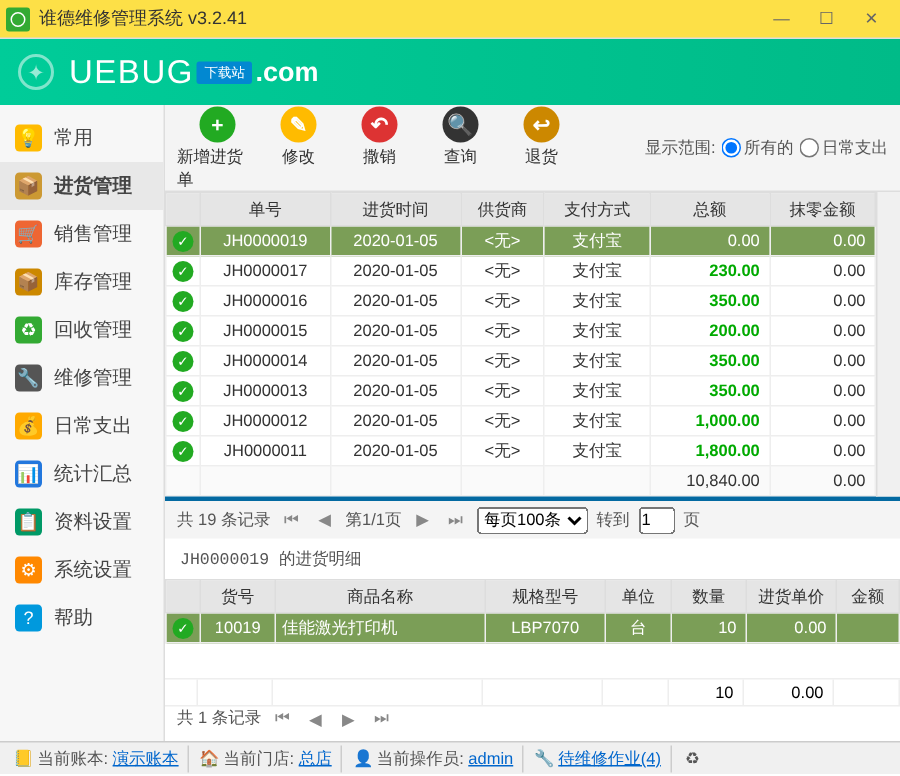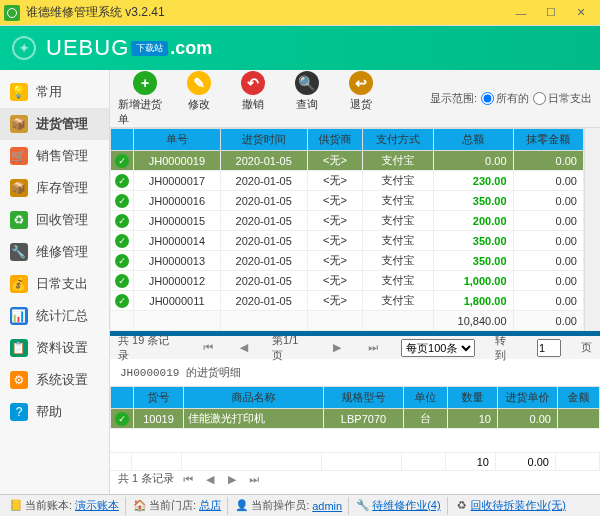--- a/index.html
+++ b/index.html
@@ -24,28 +24,28 @@
 .sb-icon { width: 18px; height: 18px; margin-right: 8px; border-radius: 3px; display: flex; align-items: center; justify-content: center; font-size: 12px; color: #fff; }
 .main { flex: 1; display: flex; flex-direction: column; background: #fff; overflow: hidden; }
 .toolbar { height: 58px; background: #f4f4f4; border-bottom: 1px solid #ddd; display: flex; align-items: center; padding: 0 8px; }
 .tb-btn { display: flex; flex-direction: column; align-items: center; width: 54px; cursor: pointer; }
 .tb-icon { width: 24px; height: 24px; border-radius: 50%; display: flex; align-items: center; justify-content: center; color: #fff; font-size: 14px; font-weight: bold; }
 .tb-label { font-size: 11px; color: #333; margin-top: 2px; }
 .tb-spacer { flex: 1; }
 .tb-filter { display: flex; align-items: center; font-size: 11px; color: #555; gap: 4px; }
 .tb-filter label { display: flex; align-items: center; gap: 2px; }
 .grid { width: 100%; border-collapse: collapse; font-size: 11px; }
-.grid th { background: #0ea5e9; border: 1px solid #ddd; padding: 3px 4px; font-weight: normal; color: #333; text-align: center; }
+.grid th { background: #e5e5e5; border: 1px solid #ddd; padding: 3px 4px; font-weight: normal; color: #333; text-align: center; }
 .grid td { border: 1px solid #eee; padding: 2px 4px; text-align: center; color: #333; height: 20px; }
 .grid tr.sel td { background: #7b9e57; color: #fff; }
 .check { width: 14px; height: 14px; background: #2a2; border-radius: 50%; display: inline-flex; align-items: center; justify-content: center; color: #fff; font-size: 9px; }
 .amount { text-align: right !important; padding-right: 6px !important; }
 .green { color: #0a0 !important; font-weight: bold; }
 .totals td { border-top: 1px solid #ccc; background: #fafafa; }
-.pager { height: 28px; background: #f4f4f4; border-top: 5px solid #0369a1; display: flex; align-items: center; padding: 0 8px; font-size: 11px; color: #555; gap: 20px; }
+.pager { height: 28px; background: #f4f4f4; border-top: 3px solid #0369a1; display: flex; align-items: center; padding: 0 8px; font-size: 11px; color: #555; gap: 6px; }
 .pager-btn { width: 16px; height: 16px; display: inline-flex; align-items: center; justify-content: center; color: #888; cursor: pointer; }
 .pager select, .pager input { font-size: 11px; height: 18px; }
 .detail-title { padding: 6px 10px; font-size: 11px; color: #555; font-family: Liberation Mono, monospace; }
 .detail-grid td { height: 18px; }
 .scrollbar-v { width: 16px; background: #f0f0f0; border-left: 1px solid #ddd; position: relative; }
 .grid-container { display: flex; }
 .grid-inner { flex: 1; overflow: hidden; }
 .statusbar { height: 22px; background: #f0f0f0; border-top: 1px solid #ccc; display: flex; align-items: center; padding: 0 4px; font-size: 11px; color: #555; gap: 2px; }
 .status-seg { display: flex; align-items: center; gap: 3px; padding: 0 6px; border-right: 1px solid #ccc; height: 18px; }
 .status-icon { width: 12px; height: 12px; display: inline-flex; align-items: center; justify-content: center; }
@@ -340,15 +340,14 @@
     <span class="status-icon">👤</span>
     <span>当前操作员:</span>
       <span class="link">admin</span>
   </div>
   <div class="status-seg">
     <span class="status-icon">🔧</span>
     <span class="link">待维修作业(4)</span>
   </div>
   <div class="status-seg" style="border:none">
     <span class="status-icon">♻</span>
-    <span class="link">回收待拆装作业(无)</span>
   </div>
 </div>
 
 </body></html>

